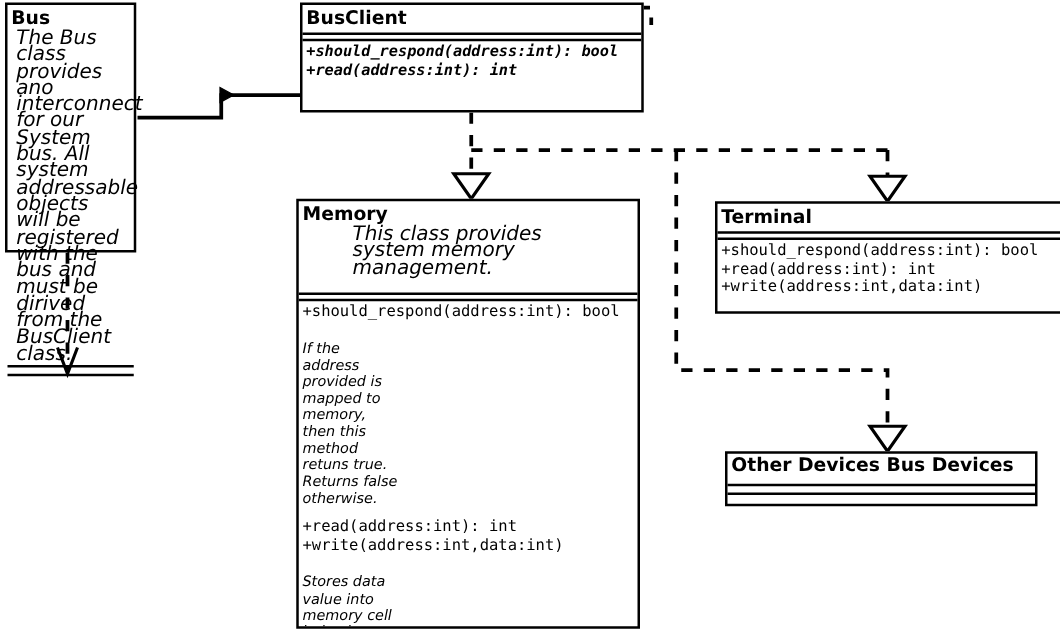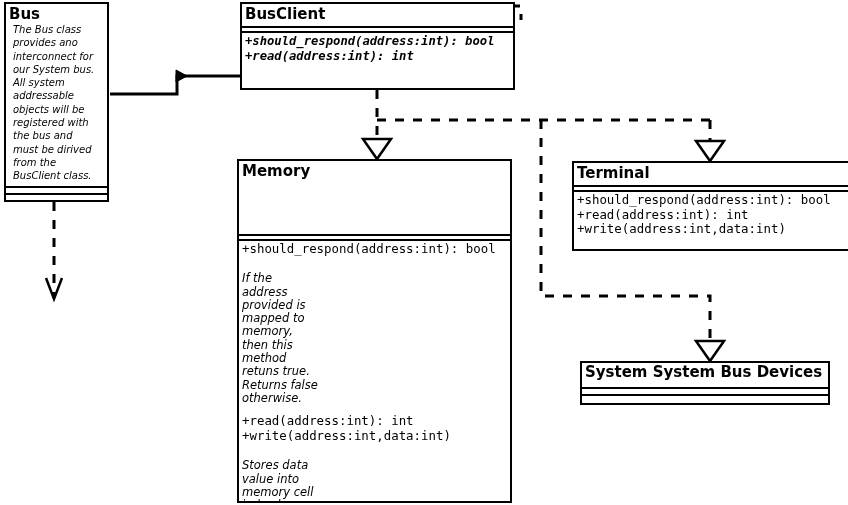--- a/index.html
+++ b/index.html
@@ -39,21 +39,21 @@
     border-bottom: 2px solid #000;
   }
   .cls-name {
     font-weight: bold;
     font-size: 15px;
     line-height: 17px;
     color: #000;
   }
   .cls-doc {
     font-style: italic;
-    font-size: 10px;
+    font-size: 16px;
     line-height: 13.3px;
     color: #000;
   }
   .cls-attrs {
     box-sizing: border-box;
     height: 5px;
     border-bottom: 2px solid #000;
   }
   .cls-ops {
     box-sizing: border-box;
@@ -163,20 +163,21 @@
     <div class="cls-attrs"></div>
     <div class="cls-ops">
       <div class="op em">+should_respond(address:int): bool</div>
       <div class="op em">+read(address:int): int</div>
     </div>
   </div>
 
   <div class="uml-class" id="box-memory">
     <div class="cls-header" style="height:82px">
       <div class="cls-name">Memory</div>
+      <div class="cls-doc" style="padding:0 40px">This class provides system memory management.</div>
     </div>
     <div class="cls-attrs"></div>
     <div class="cls-ops">
       <div class="op">+should_respond(address:int): bool</div>
       <div class="op-doc" style="width:78px">If the address provided is mapped to memory, then this method retuns true. Returns false otherwise.</div>
       <div class="op-gap"></div>
       <div class="op">+read(address:int): int</div>
       <div class="op">+write(address:int,data:int)</div>
       <div class="op-doc" style="width:78px">Stores data value into memory cell index by address.</div>
     </div>
@@ -189,21 +190,21 @@
     <div class="cls-attrs"></div>
     <div class="cls-ops">
       <div class="op">+should_respond(address:int): bool</div>
       <div class="op">+read(address:int): int</div>
       <div class="op">+write(address:int,data:int)</div>
     </div>
   </div>
 
   <div class="uml-class" id="box-other">
     <div class="cls-header" style="border-bottom:none;padding-top:1px;">
-      <div class="cls-name">System System Bus Devices</div>
+      <div class="cls-name">Other Devices Bus Devices</div>
     </div>
     <div class="empty-compartments" style="margin-top:auto">
       <div class="slot"></div>
       <div class="slot"></div>
     </div>
   </div>
 
 </div>
 
 </body></html>

